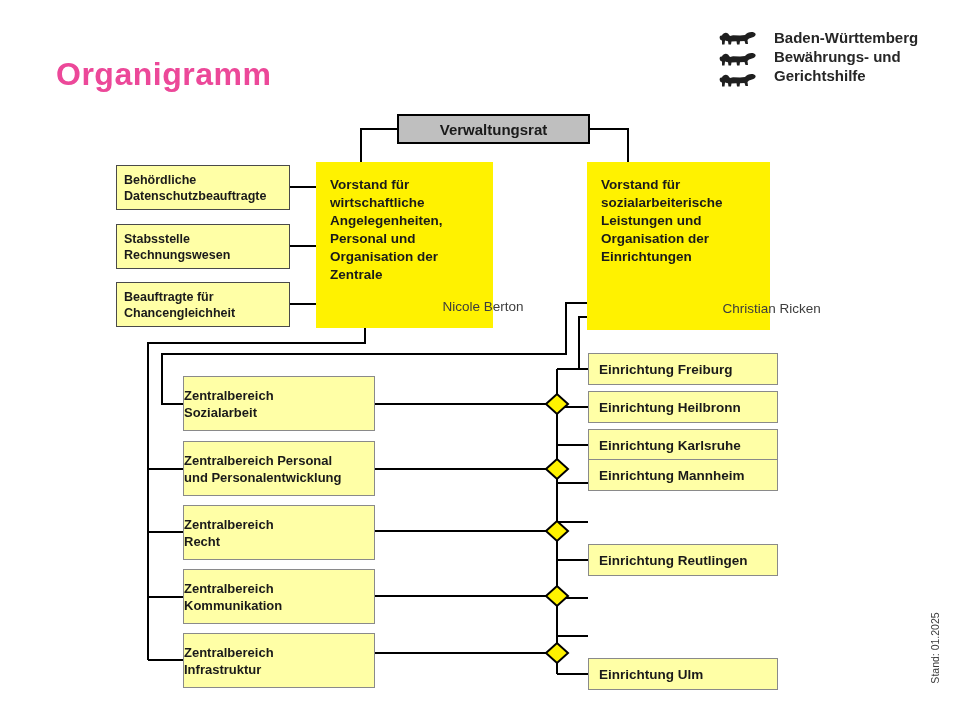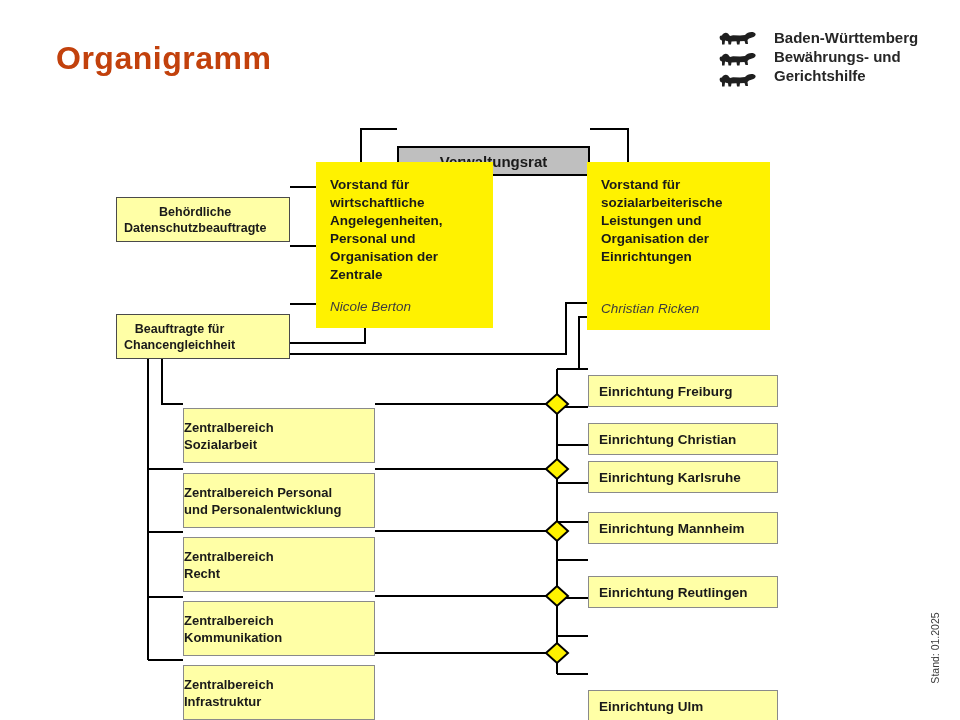--- a/index.html
+++ b/index.html
@@ -3,46 +3,45 @@
 <meta charset="utf-8">
 <style>
   html,body{margin:0;padding:0;background:#ffffff;}
   .stage{
     position:relative;width:960px;height:720px;background:#ffffff;overflow:hidden;
     font-family:"Liberation Sans", sans-serif;color:#1a1a1a;
   }
   .abs{position:absolute;box-sizing:border-box;}
   
   .page-title{
-    left:56px;top:40px;font-size:32px;font-weight:bold;color:#c2410c;
+    left:56px;top:56px;font-size:32px;font-weight:bold;color:#ec4899;
     letter-spacing:0.5px;white-space:nowrap;
   }
   .logo{left:716px;top:28px;width:230px;height:66px;display:flex;align-items:flex-start;gap:14px;}
   .logo-text{font-size:15px;font-weight:bold;line-height:19px;color:#262626;white-space:pre-line;}
   
   .wires{left:0;top:0;width:960px;height:720px;pointer-events:none;}
   
-  .box{white-space:pre-line;margin-top:32px;}
+  .box{white-space:pre-line;}
   .board-box{
     left:397px;top:114px;width:193px;height:30px;background:#bfbfbf;border:2px solid #000;
     font-weight:bold;font-size:15px;display:flex;align-items:center;justify-content:center;
   }
   .vorstand{
-    background:#fff200;border:none;display:flex;flex-direction:column;
+    background:#fff200;border:none;display:flex;flex-direction:row;
     padding:14px 14px 12px 14px;font-size:13.5px;line-height:18px;
   }
   .vorstand .v-title{font-weight:bold;white-space:pre-line;}
-  .vorstand .v-name{margin-top:auto;font-weight:normal;color:#3d3d3d;white-space:nowrap;font-style:italic;}
+  .vorstand .v-name{margin-top:auto;font-weight:normal;color:#3d3d3d;white-space:nowrap;}
   .vorstand-left{left:316px;top:162px;width:177px;height:166px;}
   .vorstand-right{left:587px;top:162px;width:183px;height:168px;}
   .staff-box{
     left:116px;width:174px;height:45px;background:#ffffa6;border:1.5px solid #4a4a4a;
     font-weight:bold;font-size:12.5px;line-height:16px;display:flex;align-items:center;
     padding-left:7px;
-    text-align:center;
   }
   .zb-box{
     left:183px;width:192px;height:55px;background:#ffffa6;border:1.5px solid #8a8a8a;
     font-weight:bold;font-size:13px;line-height:17px;display:flex;align-items:center;
   }
   .er-box{
     left:588px;width:190px;height:32px;background:#ffffa6;border:1.5px solid #8a8a8a;
     font-weight:bold;font-size:13.5px;display:flex;align-items:center;padding-left:10px;
     white-space:nowrap;
   }
@@ -134,36 +133,38 @@
     <div class="v-title">Vorstand für
 sozialarbeiterische
 Leistungen und
 Organisation der
 Einrichtungen</div>
     <div class="v-name">Christian Ricken</div>
   </div>
 
   <div class="abs staff-box box" style="top:165px">Behördliche
 Datenschutzbeauftragte</div>
+  <div class="abs staff-box box" style="top:224px">Stabsstelle
+Rechnungswesen</div>
   <div class="abs staff-box box" style="top:282px">Beauftragte für
 Chancengleichheit</div>
 
   <div class="abs zb-box box" style="top:376px">Zentralbereich
 Sozialarbeit</div>
   <div class="abs zb-box box" style="top:441px">Zentralbereich Personal
 und Personalentwicklung</div>
   <div class="abs zb-box box" style="top:505px">Zentralbereich
 Recht</div>
   <div class="abs zb-box box" style="top:569px">Zentralbereich
 Kommunikation</div>
   <div class="abs zb-box box" style="top:633px">Zentralbereich
 Infrastruktur</div>
 
-  <div class="abs er-box box" style="top:343px">Einrichtung Freiburg</div>
-  <div class="abs er-box box" style="top:391px">Einrichtung Christian</div>
+  <div class="abs er-box box" style="top:353px">Einrichtung Freiburg</div>
+  <div class="abs er-box box" style="top:391px">Einrichtung Heilbronn</div>
   <div class="abs er-box box" style="top:429px">Einrichtung Karlsruhe</div>
-  <div class="abs er-box box" style="top:480px">Einrichtung Mannheim</div>
+  <div class="abs er-box box" style="top:459px">Einrichtung Mannheim</div>
   <div class="abs er-box box" style="top:544px">Einrichtung Reutlingen</div>
   <div class="abs er-box box" style="top:658px">Einrichtung Ulm</div>
 
   <div class="abs stand">Stand: 01.2025</div>
 
 </div>
 
 </body></html>

